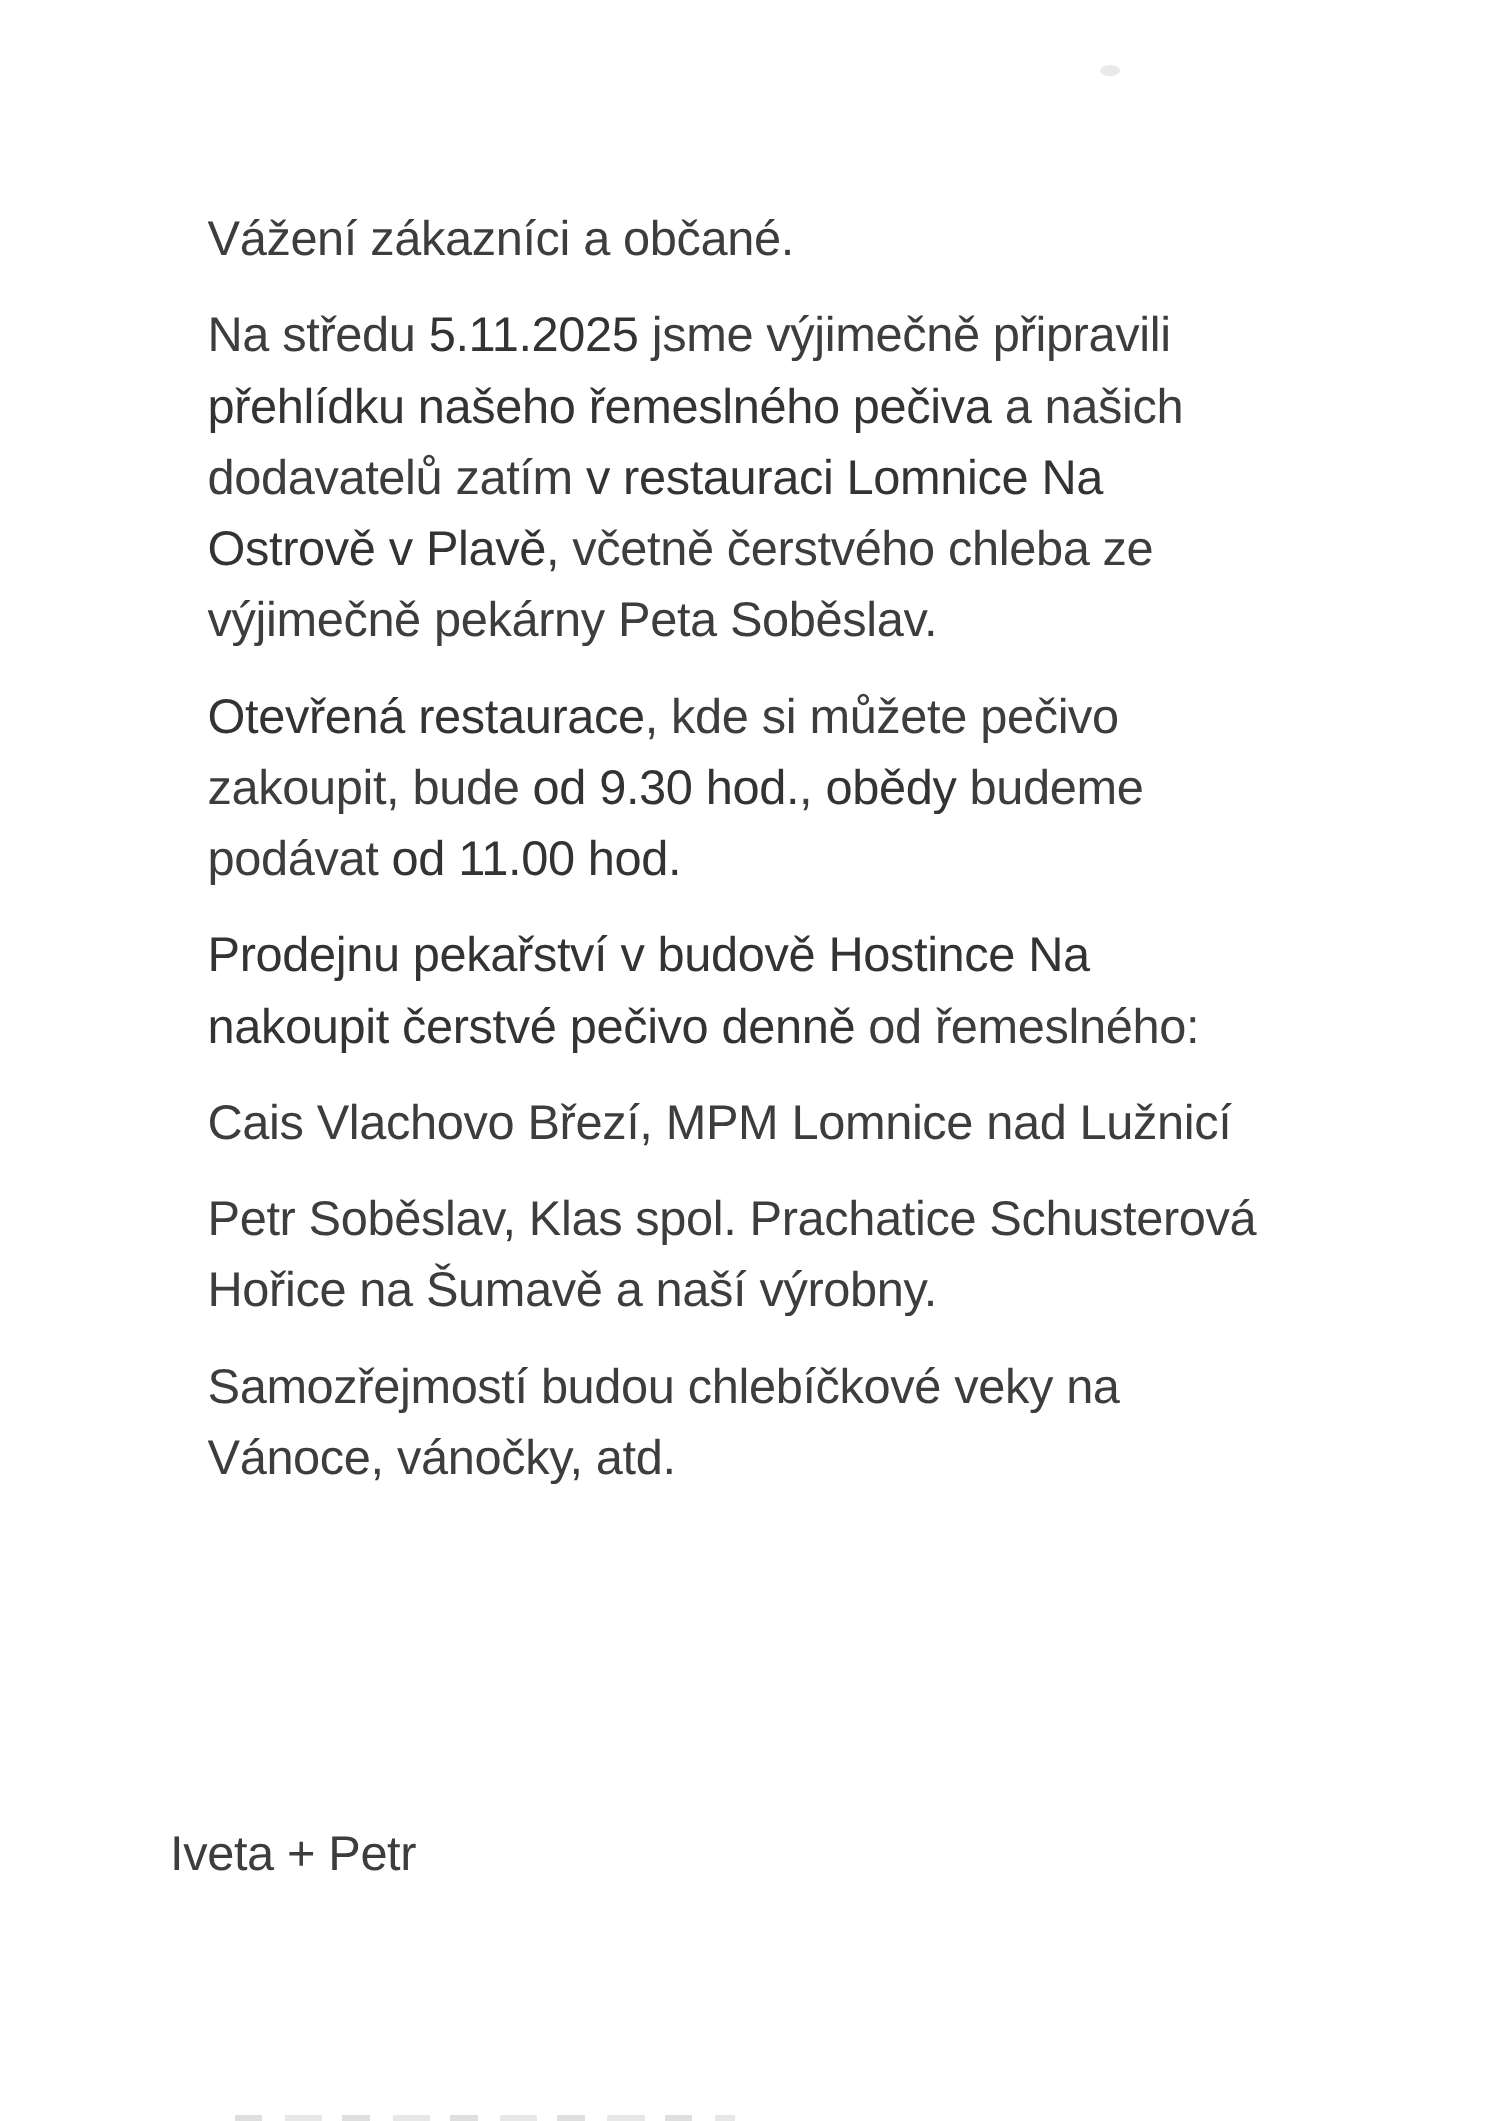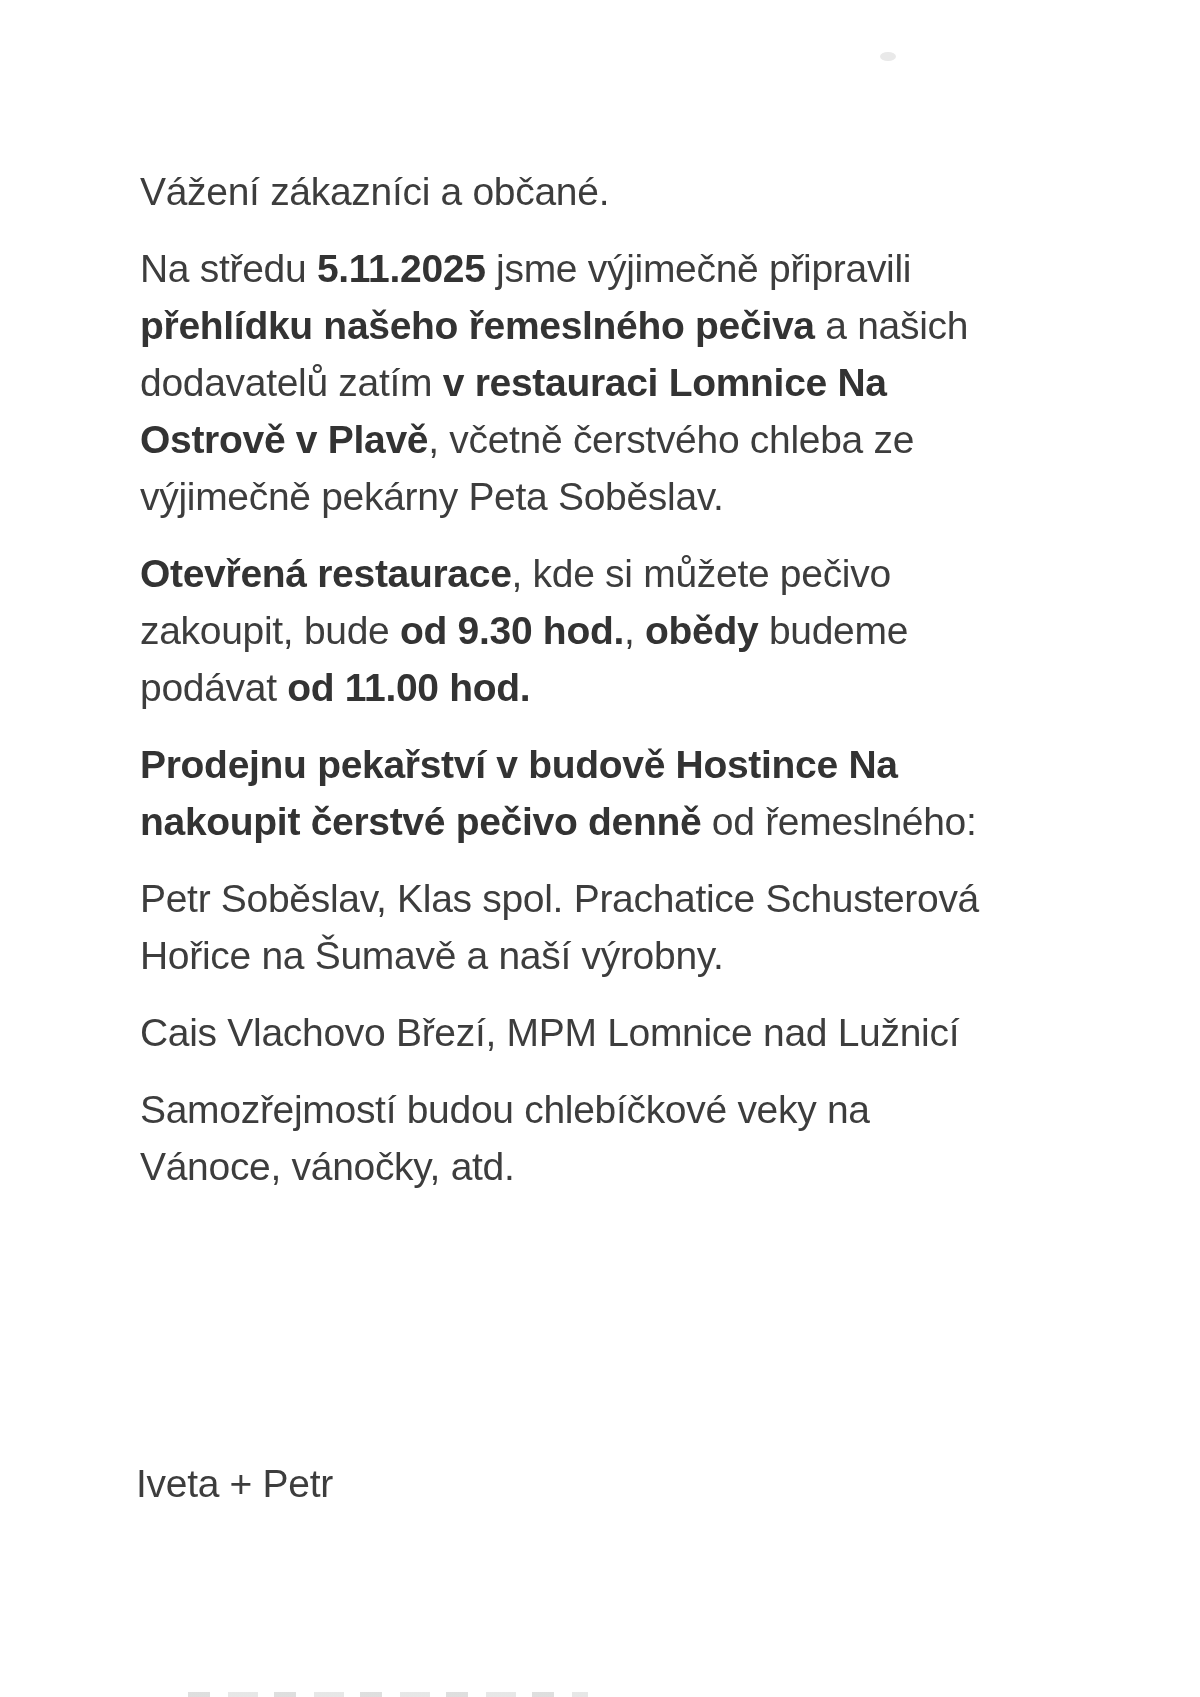--- a/index.html
+++ b/index.html
@@ -11,37 +11,37 @@
     position: relative;
     width: 1200px;
     height: 1697px;
     background: #ffffff;
     overflow: hidden;
     font-family: "Liberation Sans", "DejaVu Sans", sans-serif;
     color: #3d3d3d;
   }
   .content {
     position: absolute;
-    left: 140px;
+    left: 166px;
     top: 163px;
     width: 980px;
   }
   p.para {
     margin: 0 0 20px 0;
     font-size: 39px;
     line-height: 57px;
     font-weight: 400;
     letter-spacing: -0.3px;
   }
   .line {
     display: block;
     white-space: pre;
   }
   .run.bold {
-    font-weight: 700;
+    font-weight: 400;
     color: #333333;
     margin-top: 28px;
   }
   .signature {
     position: absolute;
     left: 136px;
     top: 1455px;
     font-size: 39px;
     line-height: 57px;
     letter-spacing: -0.3px;
@@ -90,25 +90,25 @@
       <p class="para">
         <span class="line"><span class="run bold">Otevřená restaurace</span><span class="run">, kde si můžete pečivo</span></span>
         <span class="line"><span class="run">zakoupit, bude </span><span class="run bold">od 9.30 hod.</span><span class="run">, </span><span class="run bold">obědy</span><span class="run"> budeme</span></span>
         <span class="line"><span class="run">podávat </span><span class="run bold">od 11.00 hod.</span></span>
       </p>
       <p class="para">
         <span class="line"><span class="run bold">Prodejnu pekařství v budově Hostince Na</span></span>
         <span class="line"><span class="run bold">nakoupit čerstvé pečivo denně</span><span class="run"> od řemeslného:</span></span>
       </p>
       <p class="para">
+        <span class="line"><span class="run">Cais Vlachovo Březí, MPM Lomnice nad Lužnicí</span></span>
+      </p>
+      <p class="para">
         <span class="line"><span class="run">Petr Soběslav, Klas spol. Prachatice Schusterová</span></span>
         <span class="line"><span class="run">Hořice na Šumavě a naší výrobny.</span></span>
-      </p>
-      <p class="para">
-        <span class="line"><span class="run">Cais Vlachovo Březí, MPM Lomnice nad Lužnicí</span></span>
       </p>
       <p class="para">
         <span class="line"><span class="run">Samozřejmostí budou chlebíčkové veky na</span></span>
         <span class="line"><span class="run">Vánoce, vánočky, atd.</span></span>
       </p>
     </div>
   <div class="signature">Iveta + Petr</div>
   <div class="artifact-top"></div>
   <div class="artifact-bottom"></div>
 </main>

